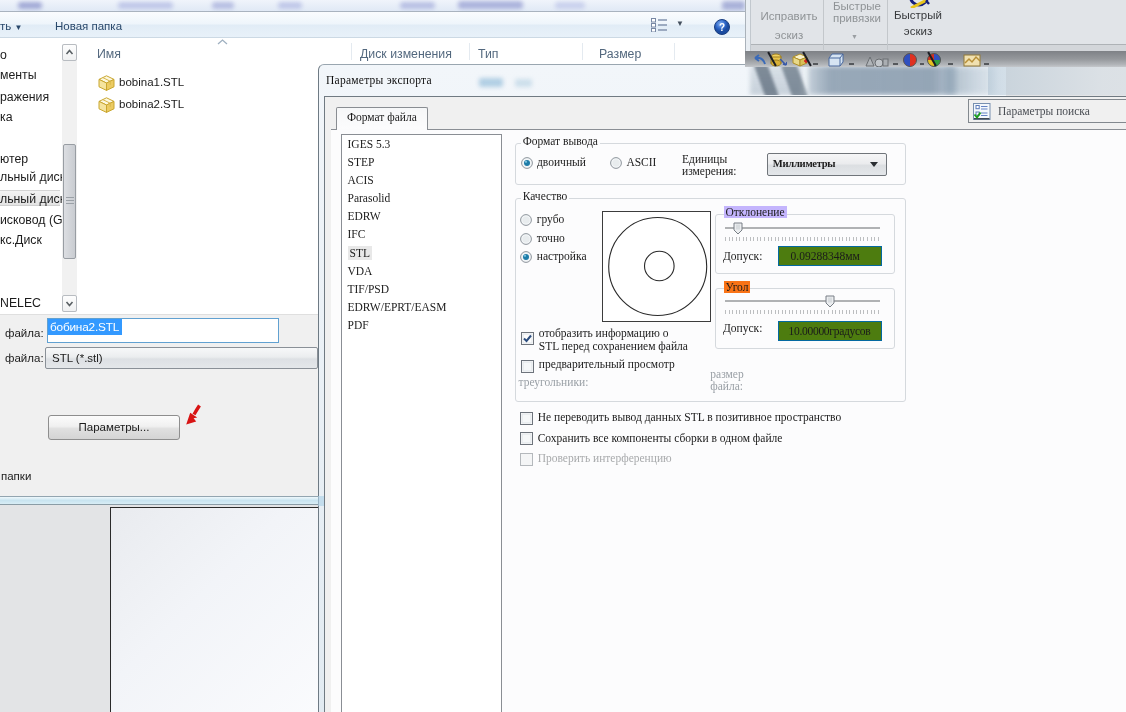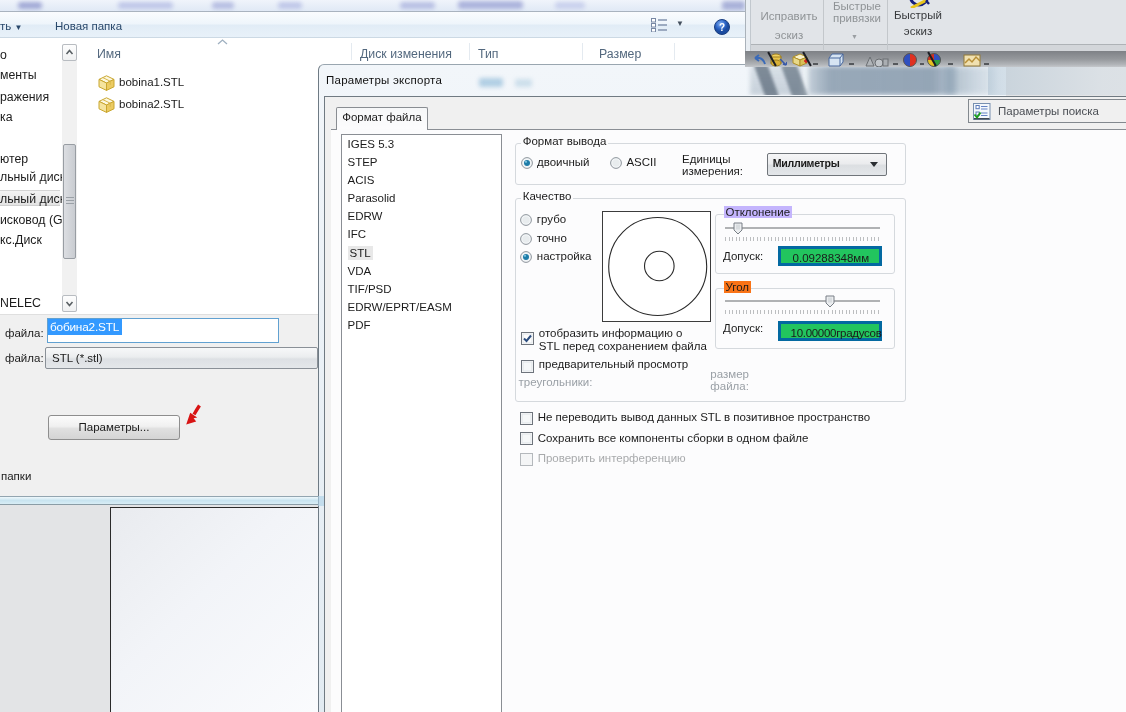--- a/index.html
+++ b/index.html
@@ -34,37 +34,37 @@
   .sbtn{position:absolute;left:0;width:15px;height:17px;background:linear-gradient(180deg,#fdfdfd,#f0f1f2);border:1px solid #b8bcc1;box-sizing:border-box;border-radius:2px;}
   #sthumb{position:absolute;left:63px;top:144px;width:13px;height:115px;background:linear-gradient(90deg,#dcdee2,#c9ccd1);border:1px solid #989da3;box-sizing:border-box;border-radius:2px;}
   
   #botpanel{left:0;top:314px;width:745px;height:183px;background:#f0f0f0;border-top:1px solid #dfdfdf;box-sizing:border-box;}
   #nameedit{left:47px;top:318px;width:232px;height:25px;background:#fff;border:1px solid #61a1d1;box-sizing:border-box;}
   #namesel{left:3px;top:4px;width:72px;height:16px;background:#3399ff;color:#fff;padding-left:2px;line-height:16px;font-size:11.8px;letter-spacing:-0.2px;}
   #typecombo{left:45px;top:347px;width:273px;height:22px;background:linear-gradient(180deg,#f7f8f9 0%,#ebedef 45%,#dde0e4 55%,#e4e7ea 100%);border:1px solid #8a9097;border-radius:2px;box-sizing:border-box;line-height:20px;}
   #parambtn{left:48px;top:415px;width:132px;height:25px;background:linear-gradient(180deg,#fcfcfc 0%,#f0f0f0 45%,#e0e0e0 55%,#d4d4d4 100%);border:1px solid #8e8e8e;border-radius:3px;box-sizing:border-box;text-align:center;line-height:23px;}
   #expglass{left:0;top:496px;width:745px;height:9px;background:linear-gradient(180deg,#eef8fc 0%,#c9e4f0 50%,#d8edf6 100%);border-top:1px solid #93a5b0;border-bottom:1px solid #8a9ca6;box-sizing:border-box;}
   
-  #dlg{left:318px;top:64px;width:688px;height:648px;background:linear-gradient(180deg,#f2f6fa,#e2ebf2);border:1px solid #6e7a84;border-top-color:#9aa6b0;border-bottom:none;border-right:none;border-radius:6px 0 0 0;box-sizing:border-box;}
+  #dlg{left:318px;top:64px;width:688px;height:648px;background:linear-gradient(180deg,#f2f6fa,#e2ebf2);border:1px solid #6e7a84;border-top-color:#9aa6b0;border-bottom:none;border-right:none;border-radius:6px 0 0 0;box-sizing:border-box;font-family:Liberation Serif, serif;}
   #dlgtitle{position:absolute;left:7px;top:9px;color:#101010;font-size:11.5px;letter-spacing:0.25px;}
   #dlgclient{position:absolute;left:5px;top:31px;width:803px;height:617px;background:#f0f0f0;border:1px solid #707a82;border-right:none;border-bottom:none;}
   #tabpage{position:absolute;left:6px;top:32px;width:797px;height:585px;background:#fcfcfd;}
   #tab{position:absolute;left:10.7px;top:10px;width:92.4px;height:22px;background:linear-gradient(180deg,#f6f7f8,#fcfcfd);border:1px solid #898d92;border-bottom:none;border-radius:2px 2px 0 0;box-sizing:border-box;text-align:center;line-height:19px;}
   #tabline{position:absolute;left:6px;top:32px;width:797px;height:1px;background:#8a8e94;}
   #tabgap{position:absolute;left:11.7px;top:32px;width:90.4px;height:1px;background:#fbfbfc;}
   #listbox{position:absolute;left:15.5px;top:37px;width:161px;height:586px;background:#fff;border:1px solid #8a8e94;box-sizing:border-box;}
   .li{height:18.1px;line-height:18.1px;padding-left:6px;white-space:nowrap;}
   .grp{position:absolute;border:1px solid #d5d9dd;border-radius:3px;box-sizing:border-box;}
   .radio{position:absolute;width:12px;height:12px;}
   .cb{position:absolute;width:13px;height:13px;}
   .lbl{position:absolute;white-space:nowrap;}
   .gray{color:#9aa0a6;}
   .groove{position:absolute;height:2px;background:#b0b2b4;border-bottom:1px solid #fdfdfd;}
   .ticks{position:absolute;height:4px;background:repeating-linear-gradient(90deg,#bcbec0 0 1px,transparent 1px 3.55px);}
-  .edit{position:absolute;background:#22c55e;border:3px solid #0369a1;box-sizing:border-box;}
+  .edit{position:absolute;background:#4d7c0f;border:1px solid #0369a1;box-sizing:border-box;}
   #searchbtn{position:absolute;left:643px;top:2px;width:161px;height:24px;background:#f0f0f0;border:1px solid #82888e;border-right:none;box-sizing:border-box;color:#4a4e54;}
 </style>
 </head>
 <body>
 
 <div class="abs" id="viewport"></div>
 <div class="abs" id="sheet"></div>
 <div class="abs" id="sw-ribbon"></div>
 <div class="abs" id="sw-strip1"></div>
 <div class="abs" id="sw-strip2"></div>

